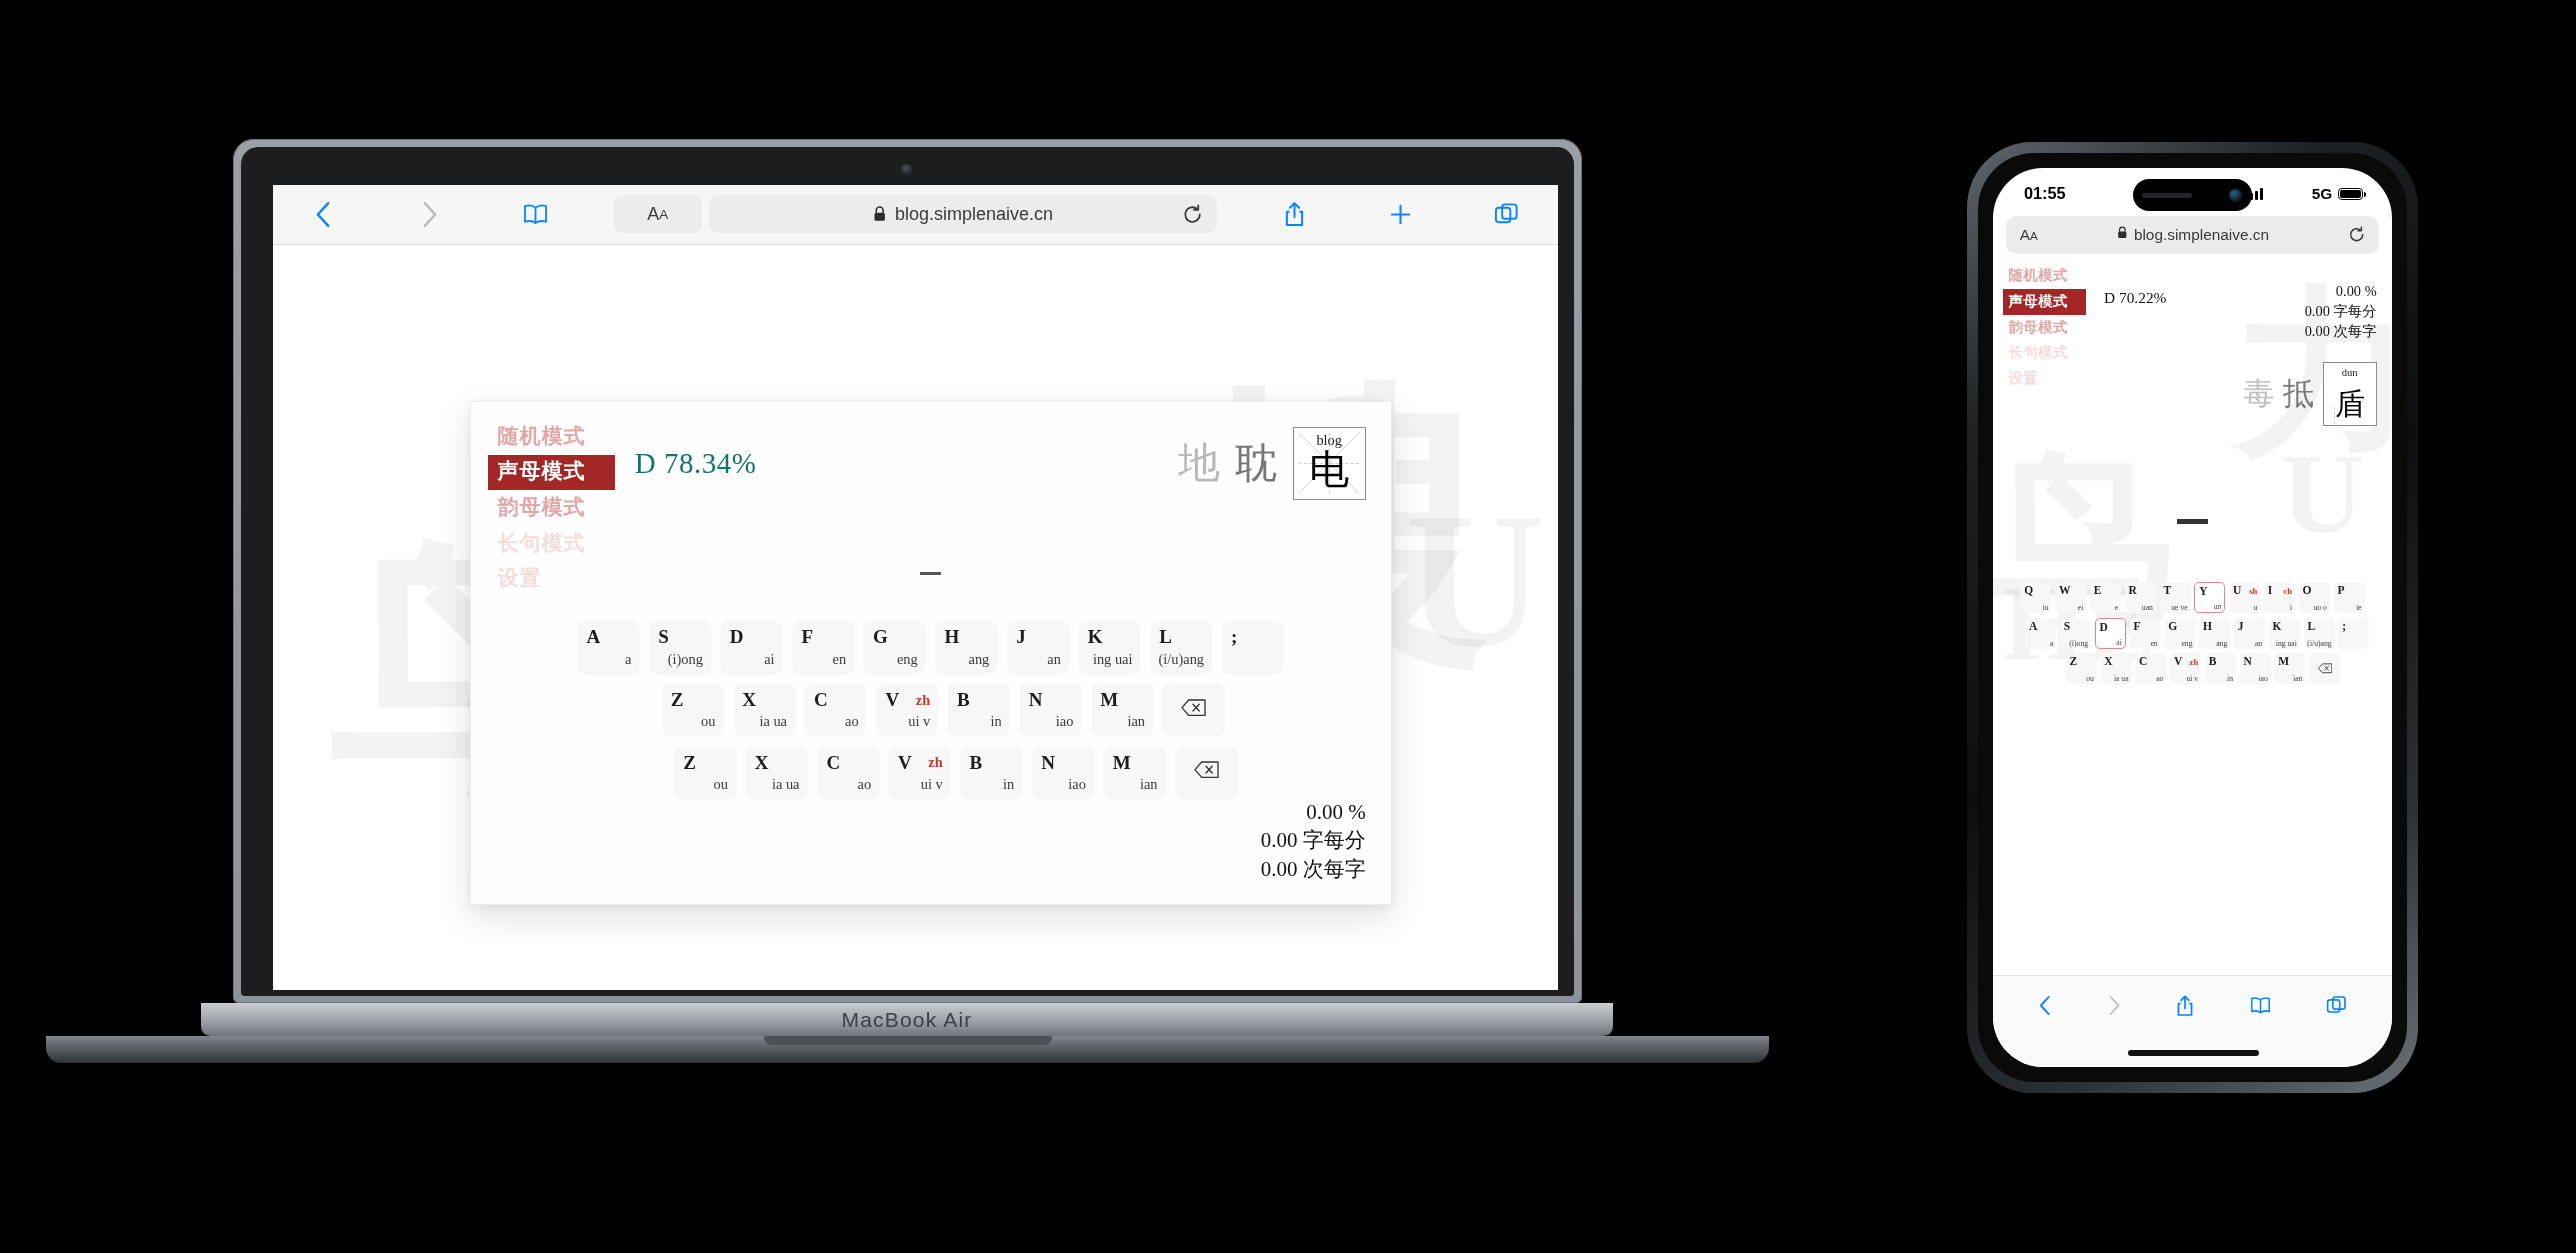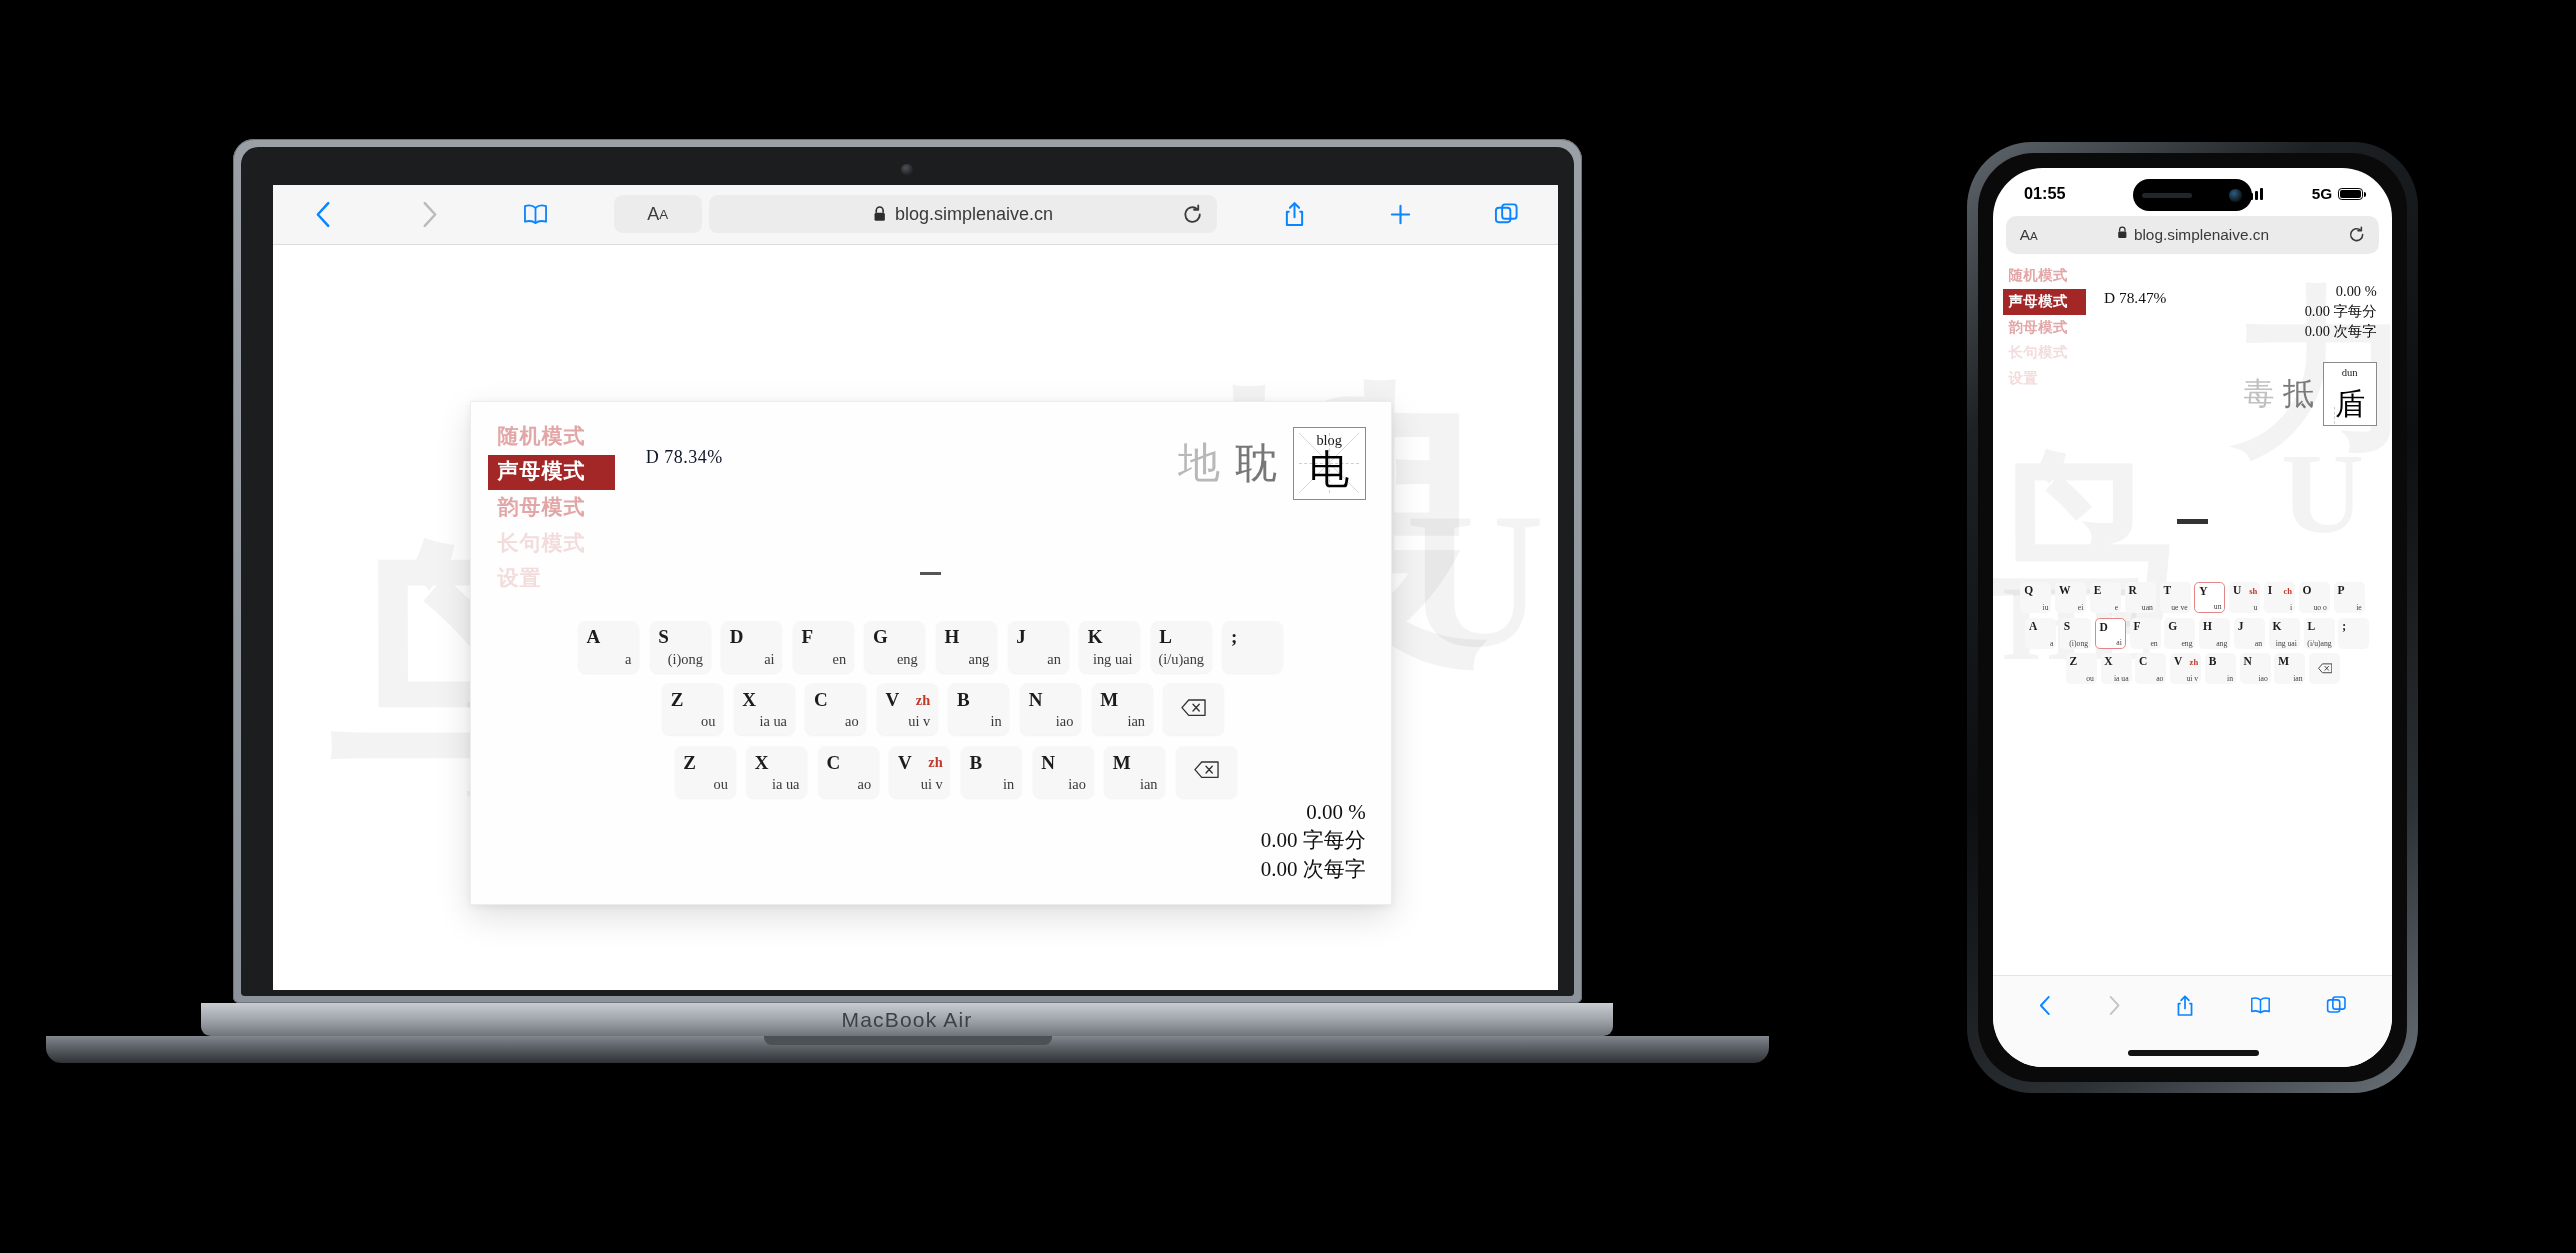--- a/index.html
+++ b/index.html
@@ -102,22 +102,22 @@
 
   .modes { position: absolute; left: 17.3px; top: 17.3px; width: 127px; }
   .mode {
     font-size: 21px; font-weight: 700; padding: 5.8px 9.6px 6.7px 9.6px;
     color: #e2a6a6; letter-spacing: 1px; line-height: 1.1; cursor: pointer;
   }
   .mode.active { background: #a42727; color: #fff; }
   .mode.faint { color: #f3dcdc; }
 
   .dscore {
-    position: absolute; left: 175px; top: 45px;
-    font-size: 18px; color: #0f172a; letter-spacing: 0.5px;
+    position: absolute; left: 164px; top: 45px;
+    font-size: 29px; color: #0f766e; letter-spacing: 0.5px;
   }
   .stats {
     position: absolute; right: 25px; text-align: right;
     font-size: 21px; color: #111; line-height: 1.34;
   }
   .lap-stats { bottom: 21px; }
 
   .chars {
     position: absolute; right: 25px; top: 25px;
     display: flex; align-items: center; gap: 15.4px;
@@ -542,21 +542,21 @@
             <div class="wm" style="left:288px; top:182px; font-size:115px; font-family:'Liberation Serif',serif;">U</div>
 
             <div class="ph-modes">
               <div class="ph-mode">随机模式</div>
               <div class="ph-mode active">声母模式</div>
               <div class="ph-mode">韵母模式</div>
               <div class="ph-mode faint">长句模式</div>
               <div class="ph-mode faint">设置</div>
             </div>
 
-            <div class="ph-dscore">D 78.47%</div>
+            <div class="ph-dscore">D 70.22%</div>
 
             <div class="ph-stats">
               <div>0.00 %</div>
               <div>0.00 字每分</div>
               <div>0.00 次每字</div>
             </div>
 
             <div class="ph-chars">
               <span class="ph-char-prev">毒</span>
               <span class="ph-char-prev p2">抵</span>

